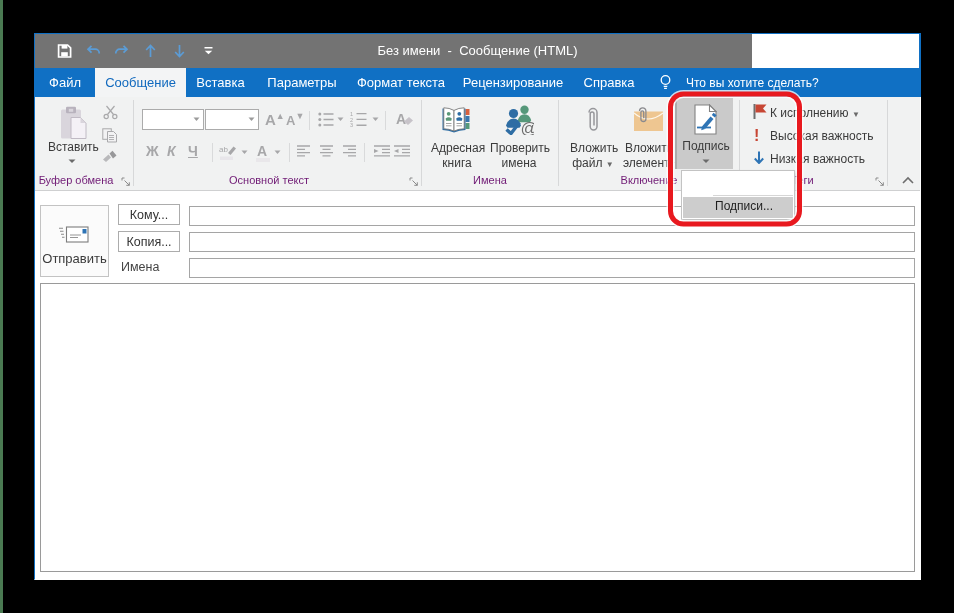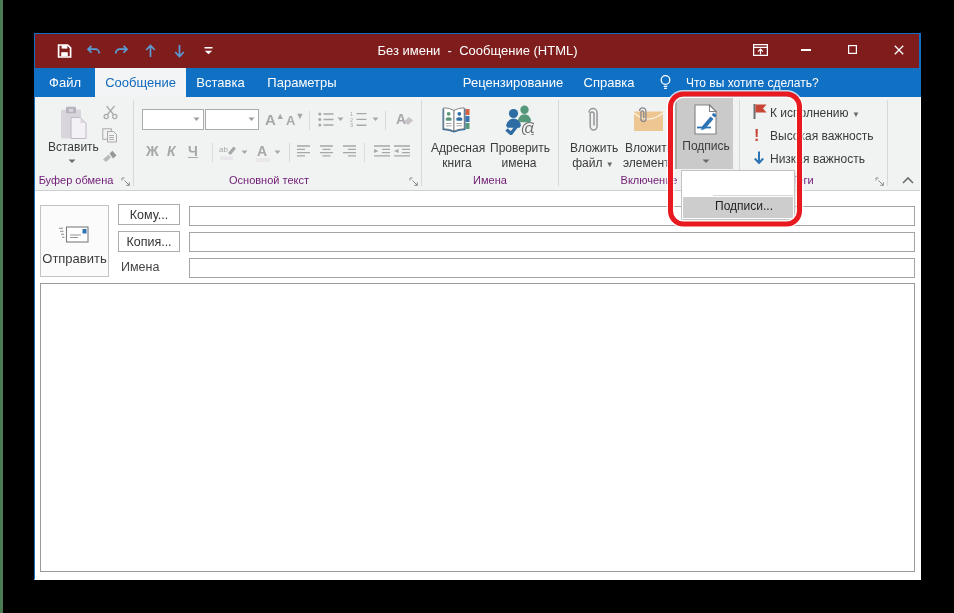--- a/index.html
+++ b/index.html
@@ -2,21 +2,21 @@
 <html><head>
 <meta charset="utf-8">
 <style>
   html,body{margin:0;padding:0;}
   body{width:954px;height:613px;background:#000;position:relative;overflow:hidden;
        font-family:"Liberation Sans", sans-serif;}
   .abs{position:absolute;}
   #greenstrip{left:0;top:0;width:3px;height:613px;background:#4a7a52;}
   #win{left:34px;top:33px;width:887px;height:547px;background:#fff;box-sizing:border-box;
        border:1px solid #fff;border-left:1px solid #1070c4;border-top:1px solid #1070c4;}
-  #titlebar{left:0;top:0;width:885px;height:34px;background:#7f1d1d;}
+  #titlebar{left:0;top:0;width:717px;height:34px;background:#737373;}
   .ttxt{color:#fff;font-size:13px;}
   #tabrow{left:0;top:34px;width:885px;height:29px;background:#1070c4;}
   .tab{position:absolute;top:0;height:29px;line-height:30px;color:#fff;font-size:13px;text-align:center;white-space:nowrap;}
   #tab-active{position:absolute;left:60px;top:0;width:91px;height:29px;background:#f3f4f5;
       color:#1169be;font-size:13px;text-align:center;line-height:30px;}
   #ribbon{left:0;top:63px;width:885px;height:93px;background:#f1f2f2;border-bottom:1px solid #cfd0d1;}
   .gsep{position:absolute;top:3px;width:1px;height:86px;background:#d7d8d9;}
   .glabel{position:absolute;top:76px;height:14px;line-height:14px;font-size:11px;color:#701a75;text-align:center;white-space:nowrap;}
   .btxt{position:absolute;font-size:12px;color:#3b3b3b;text-align:center;white-space:nowrap;line-height:15px;}
   .rsep{position:absolute;width:1px;background:#d9dadb;}
@@ -66,20 +66,21 @@
     <svg class="abs" style="left:859px;top:11px" width="10" height="10" viewBox="0 0 10 10">
       <path d="M0.8 0.8 L9.2 9.2 M9.2 0.8 L0.8 9.2" stroke="#fff" stroke-width="1.3"></path>
     </svg>
   </div>
 
   <div class="abs" id="tabrow">
     <div class="tab" style="left:4px;width:52px;">Файл</div>
     <div id="tab-active">Сообщение</div>
     <div class="tab" style="left:147px;width:77px;">Вставка</div>
     <div class="tab" style="left:228px;width:78px;">Параметры</div>
+    <div class="tab" style="left:317px;width:98px;">Формат текста</div>
     <div class="tab" style="left:423px;width:110px;">Рецензирование</div>
     <div class="tab" style="left:544px;width:60px;">Справка</div>
     <svg class="abs" style="left:624px;top:6px" width="13" height="18" viewBox="0 0 13 18">
       <circle cx="6.5" cy="6" r="4.3" fill="none" stroke="#fff" stroke-width="1.3"></circle>
       <path d="M4.7 12.3 h3.6 M5.1 14.4 h2.8" stroke="#fff" stroke-width="1.2"></path>
     </svg>
     <div class="tab" style="left:651px;width:126px;font-size:12px;">Что вы хотите сделать?</div>
   </div>
 
   <div class="abs" id="ribbon">

